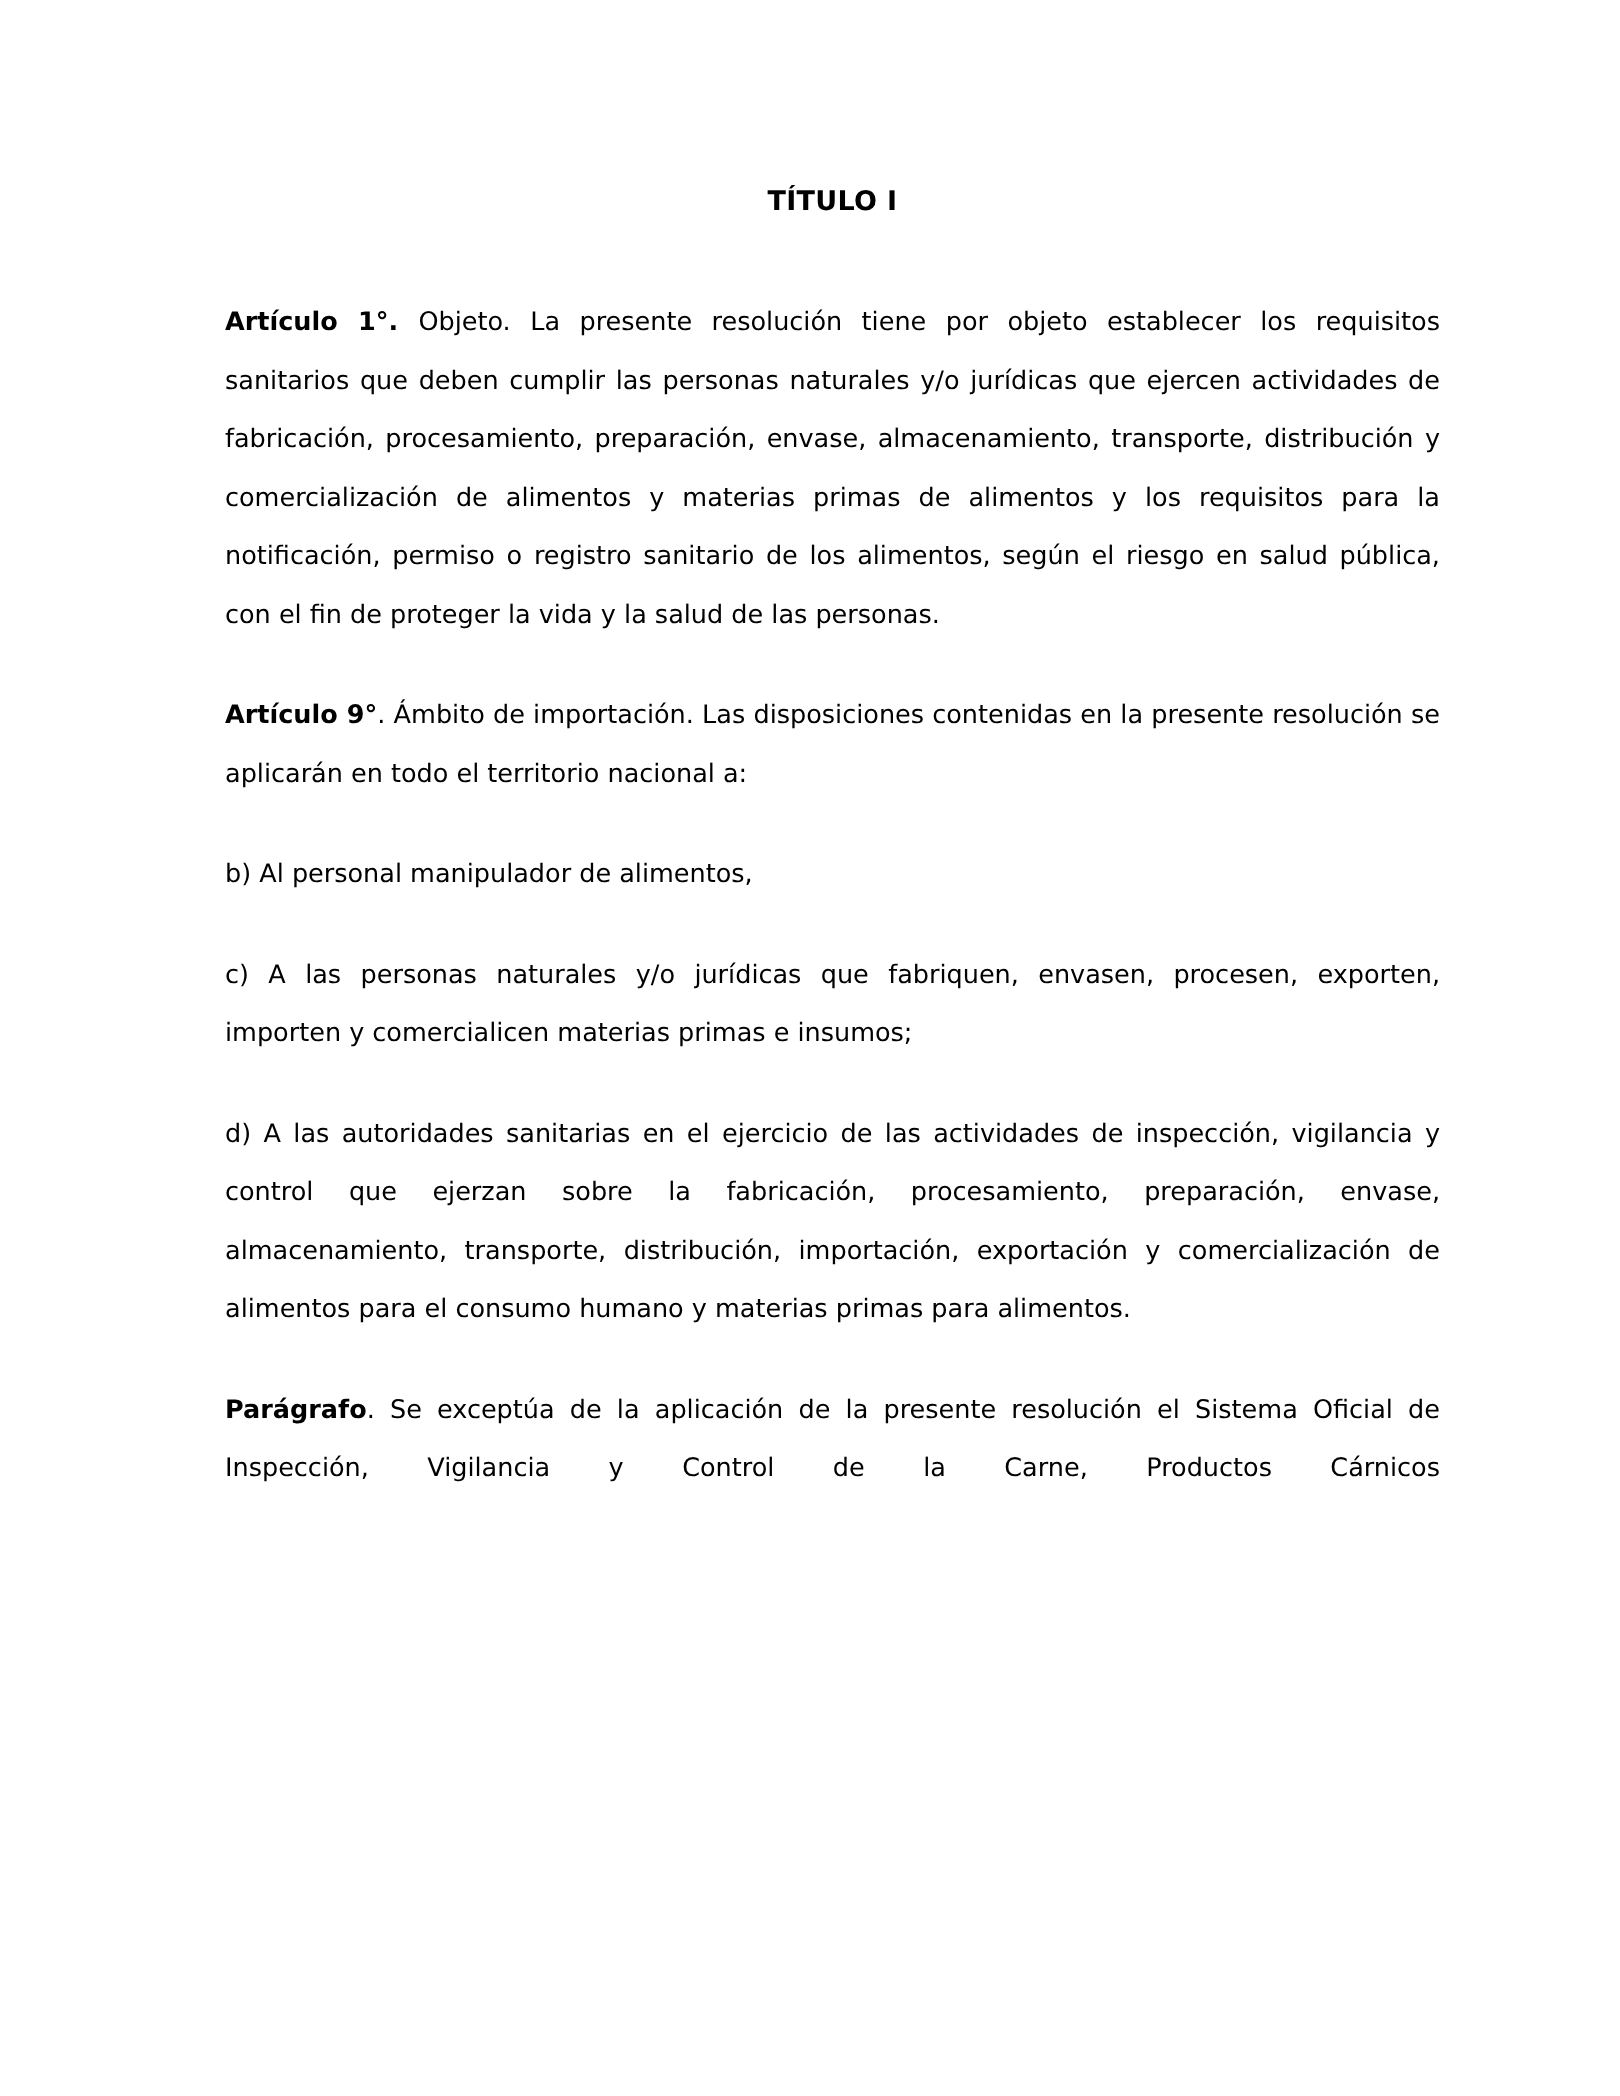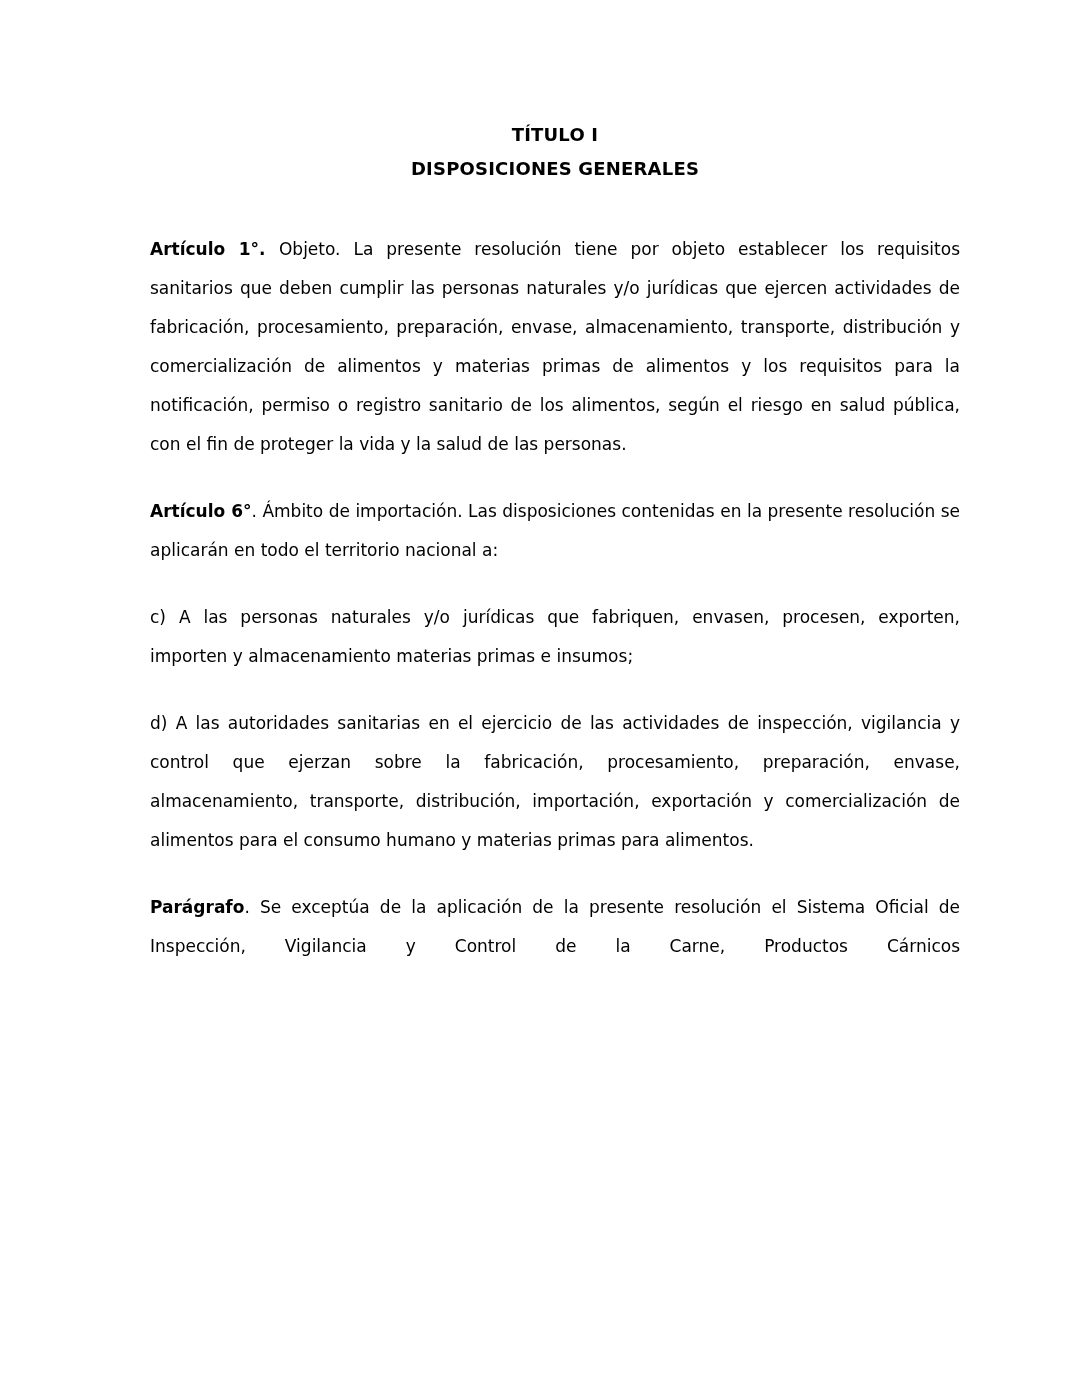--- a/index.html
+++ b/index.html
@@ -41,28 +41,28 @@
     margin-bottom: 0;
   }
 </style>
 </head>
 <body>
 
 <div class="page">
 
   <div class="title-block">
     <div class="title-line">TÍTULO I</div>
-    <div class="title-line">DISPOSICIONES GENERALES</div>
   </div>
 
   <p class="para"><span class="b">Artículo 1°. </span><span class="i">Objeto. </span><span>La presente resolución tiene por objeto establecer los requisitos sanitarios que deben cumplir las personas naturales y/o jurídicas que ejercen actividades de fabricación, procesamiento, preparación, envase, almacenamiento, transporte, distribución y comercialización de alimentos y materias primas de alimentos y los requisitos para la notificación, permiso o registro sanitario de los alimentos, según el riesgo en salud pública, con el fin de proteger la vida y la salud de las personas.</span></p>
 
-  <p class="para"><span class="b">Artículo 6°</span><span>. </span><span class="i">Ámbito de importación. </span><span>Las disposiciones contenidas en la presente resolución se aplicarán en todo el territorio nacional a:</span></p>
+  <p class="para"><span class="b">Artículo 9°</span><span>. </span><span class="i">Ámbito de importación. </span><span>Las disposiciones contenidas en la presente resolución se aplicarán en todo el territorio nacional a:</span></p>
 
 
+  <p class="para">b) Al personal manipulador de alimentos,</p>
 
-  <p class="para">c) A las personas naturales y/o jurídicas que fabriquen, envasen, procesen, exporten, importen y almacenamiento materias primas e insumos;</p>
+  <p class="para">c) A las personas naturales y/o jurídicas que fabriquen, envasen, procesen, exporten, importen y comercialicen materias primas e insumos;</p>
 
   <p class="para">d) A las autoridades sanitarias en el ejercicio de las actividades de inspección, vigilancia y control que ejerzan sobre la fabricación, procesamiento, preparación, envase, almacenamiento, transporte, distribución, importación, exportación y comercialización de alimentos para el consumo humano y materias primas para alimentos.</p>
 
   <p class="para cutoff"><span class="b">Parágrafo</span><span>. Se exceptúa de la aplicación de la presente resolución el Sistema Oficial de Inspección, Vigilancia y Control de la Carne, Productos Cárnicos</span></p>
 
 </div>
 
 </body></html>

